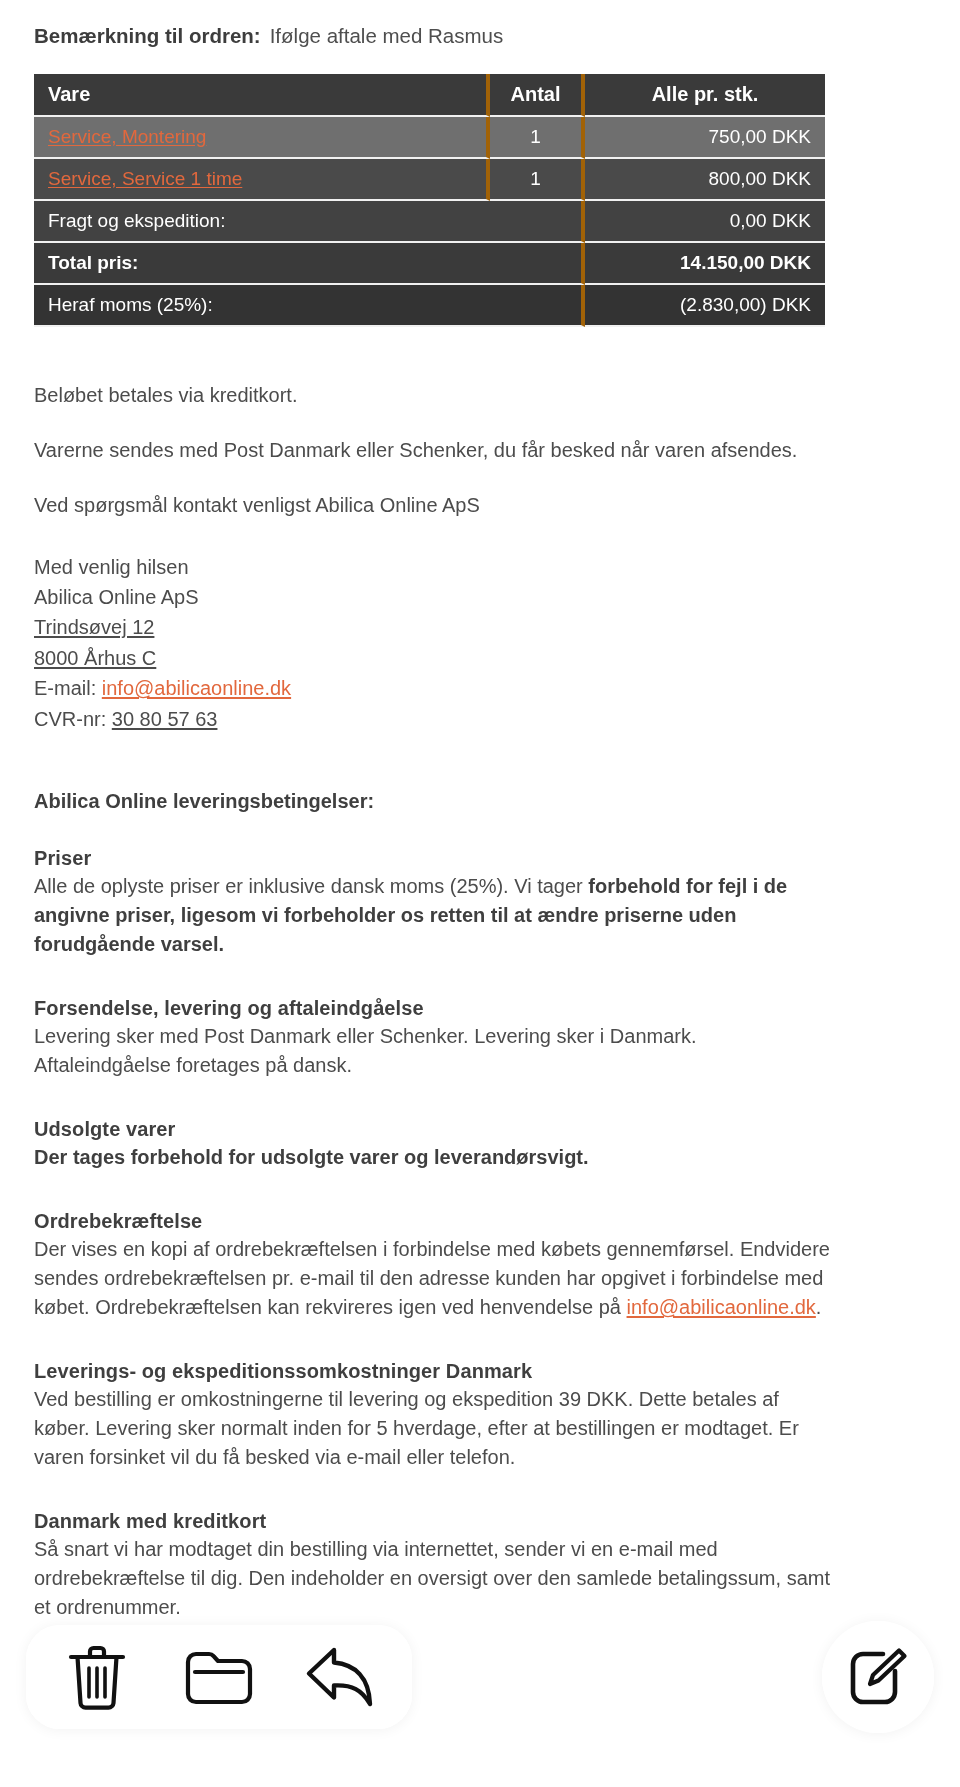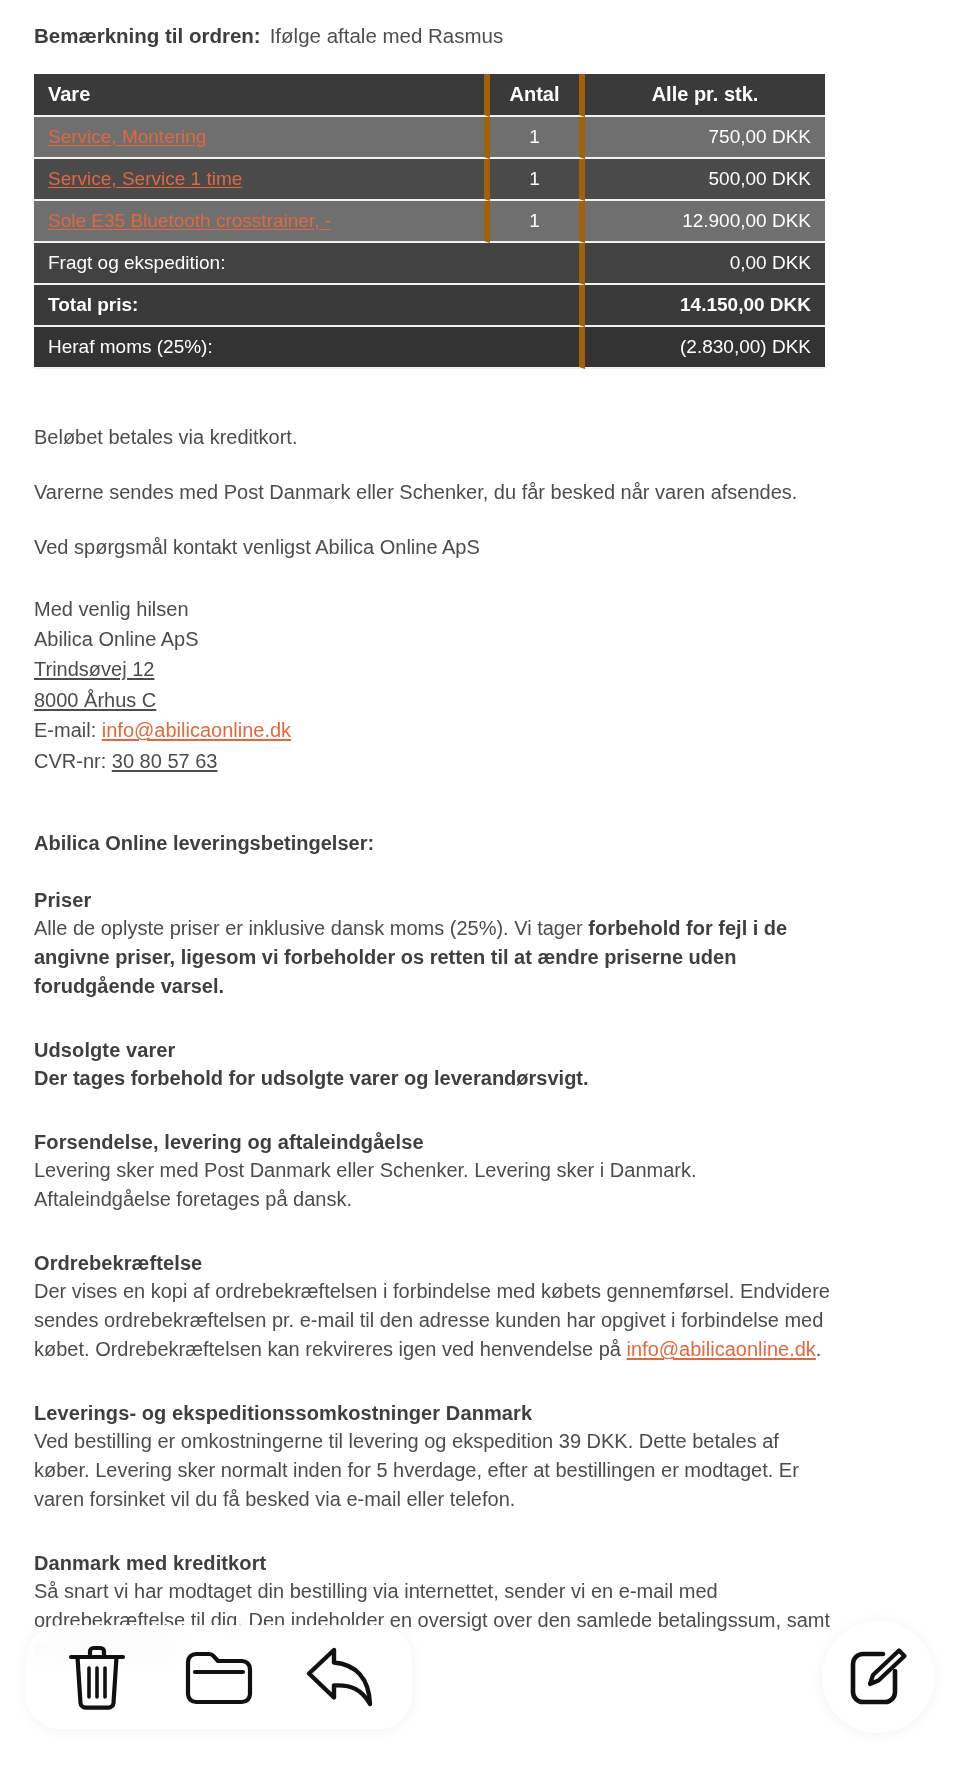--- a/index.html
+++ b/index.html
@@ -57,21 +57,21 @@
   table.order col.c-antal { width: 95px; }
   table.order col.c-pris  { width: 240px; }
 
   table.order th,
   table.order td {
     padding: 9px 14px;
     vertical-align: middle;
     box-sizing: border-box;
     height: 38px;
     color: #ffffff;
-    border-right: 6px solid #a16207;
+    border-right: 4px solid #a16207;
     border-bottom: 2px solid #f1f1f1;
   }
   table.order th:last-child,
   table.order td:last-child { border-right: none; }
 
   thead th {
     background: #3a3a3a;
     font-weight: bold;
     height: 40px;
     font-size: 20px;
@@ -224,26 +224,21 @@
       </thead>
       <tbody>
         <tr class="row-odd">
           <td class="c-name"><a href="#" class="lnk-orange">Service, Montering</a></td>
           <td class="c-qty">1</td>
           <td class="c-price">750,00 DKK</td>
         </tr>
         <tr class="row-even">
           <td class="c-name"><a href="#" class="lnk-orange">Service, Service 1 time</a></td>
           <td class="c-qty">1</td>
-          <td class="c-price">500,00 DKK</td>
-        </tr>
-        <tr class="row-odd">
-          <td class="c-name"><a href="#" class="lnk-orange">Sole E35 Bluetooth crosstrainer, -</a></td>
-          <td class="c-qty">1</td>
-          <td class="c-price">12.900,00 DKK</td>
+          <td class="c-price">800,00 DKK</td>
         </tr>
         <tr class="sub">
           <td class="c-label" colspan="2">Fragt og ekspedition:</td>
           <td class="c-price">0,00 DKK</td>
         </tr>
         <tr class="total">
           <td class="c-label" colspan="2">Total pris:</td>
           <td class="c-price">14.150,00 DKK</td>
         </tr>
         <tr class="moms">
@@ -271,27 +266,27 @@
 
 
   <div class="terms-title">Abilica Online leveringsbetingelser:</div>
 
   <div class="sec gap-md">
     <h3>Priser</h3>
     <p><span>Alle de oplyste priser er inklusive dansk moms (25%). Vi tager </span><span class="b">forbehold for fejl i de angivne priser, ligesom vi forbeholder os retten til at ændre priserne uden forudgående varsel.</span></p>
   </div>
 
   <div class="sec">
+    <h3>Forsendelse, levering og aftaleindgåelse</h3>
+    <p>Levering sker med Post Danmark eller Schenker. Levering sker i Danmark. Aftaleindgåelse foretages på dansk.</p>
+  </div>
+
+  <div class="sec">
     <h3>Udsolgte varer</h3>
     <p class="b">Der tages forbehold for udsolgte varer og leverandørsvigt.</p>
-  </div>
-
-  <div class="sec">
-    <h3>Forsendelse, levering og aftaleindgåelse</h3>
-    <p>Levering sker med Post Danmark eller Schenker. Levering sker i Danmark. Aftaleindgåelse foretages på dansk.</p>
   </div>
 
   <div class="sec">
     <h3>Ordrebekræftelse</h3>
     <p><span>Der vises en kopi af ordrebekræftelsen i forbindelse med købets gennemførsel. Endvidere sendes ordrebekræftelsen pr. e-mail til den adresse kunden har opgivet i forbindelse med købet. Ordrebekræftelsen kan rekvireres igen ved henvendelse på </span><a href="#" class="lnk-orange">info@abilicaonline.dk</a><span>.</span></p>
   </div>
 
   <div class="sec">
     <h3>Leverings- og ekspeditionssomkostninger Danmark</h3>
     <p>Ved bestilling er omkostningerne til levering og ekspedition 39 DKK. Dette betales af køber. Levering sker normalt inden for 5 hverdage, efter at bestillingen er modtaget. Er varen forsinket vil du få besked via e-mail eller telefon.</p>

